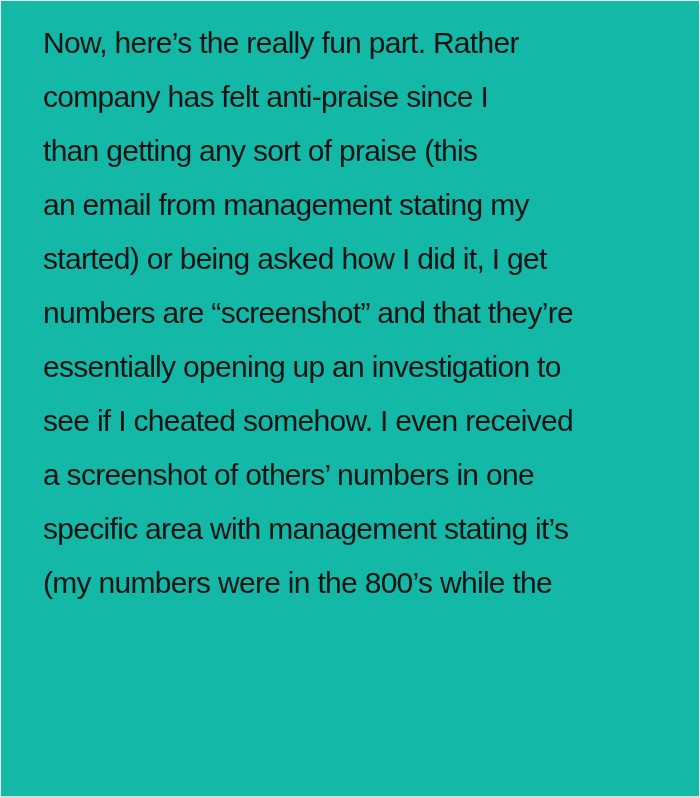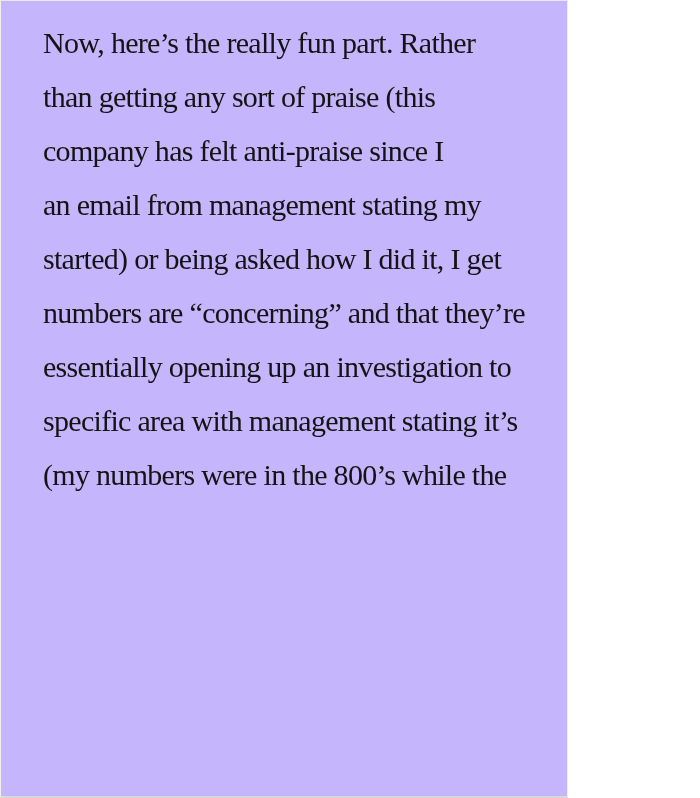--- a/index.html
+++ b/index.html
@@ -1,29 +1,29 @@
 <!DOCTYPE html>
 <html><head>
 <meta charset="utf-8">
 <style>
   html, body {
     margin: 0;
     padding: 0;
   }
   .page {
     position: relative;
-    width: 568px;
+    width: 700px;
     height: 798px;
     box-sizing: border-box;
-    background: #c4b5fd;
+    background: #14b8a6;
     border-top: 1px solid #e9e9ea;
     border-left: 1px solid #f0f0f1;
     border-right: 1px solid #f0f0f1;
     border-bottom: 2px solid #d9d9da;
-    font-family: Liberation Serif, serif;
+    font-family: Liberation Sans, sans-serif;
     overflow: hidden;
   }
   .quote {
     padding: 15px 24px 0 42px;
     color: #141414;
   }
   .quote .line {
     height: 54px;
     line-height: 54px;
     font-size: 30px;
@@ -31,22 +31,24 @@
     white-space: nowrap;
     font-weight: 400;
   }
 </style>
 </head>
 <body>
 
 <div class="page">
   <div class="quote">
     <div class="line">Now, here’s the really fun part. Rather</div>
+    <div class="line">company has felt anti-praise since I</div>
     <div class="line">than getting any sort of praise (this</div>
-    <div class="line">company has felt anti-praise since I</div>
     <div class="line">an email from management stating my</div>
     <div class="line">started) or being asked how I did it, I get</div>
-    <div class="line">numbers are “concerning” and that they’re</div>
+    <div class="line">numbers are “screenshot” and that they’re</div>
     <div class="line">essentially opening up an investigation to</div>
+    <div class="line">see if I cheated somehow. I even received</div>
+    <div class="line">a screenshot of others’ numbers in one</div>
     <div class="line">specific area with management stating it’s</div>
     <div class="line">(my numbers were in the 800’s while the</div>
   </div>
 </div>
 
 </body></html>

